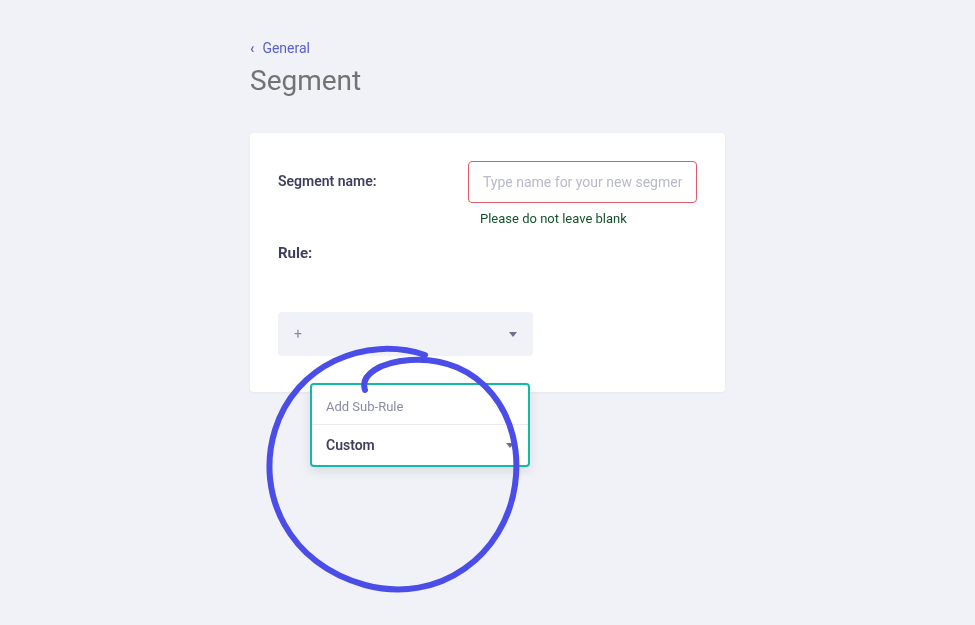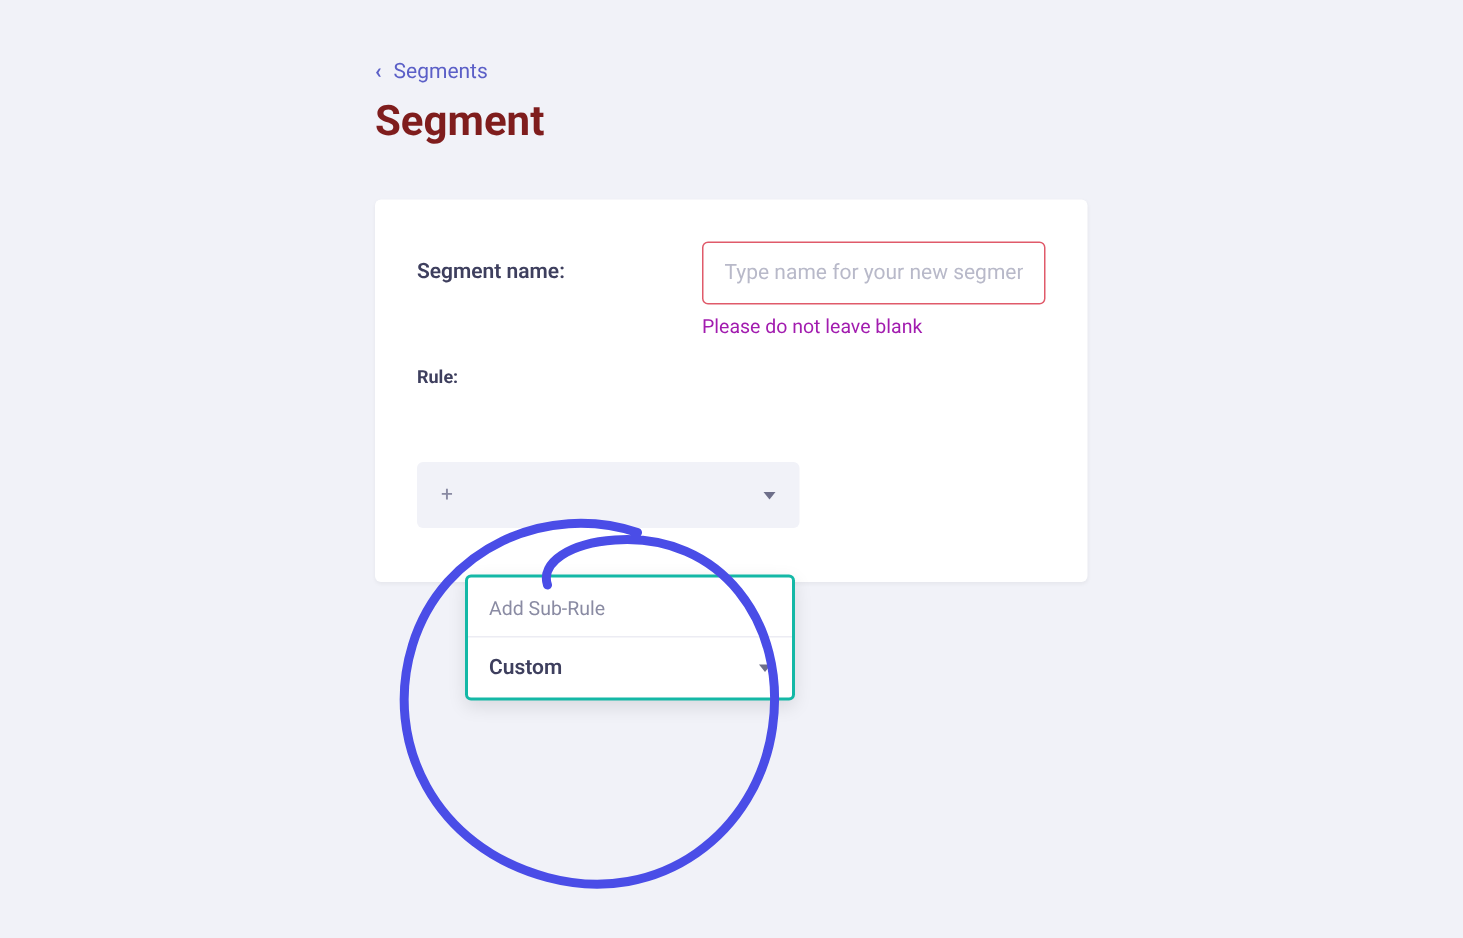--- a/index.html
+++ b/index.html
@@ -31,23 +31,23 @@
     .breadcrumb-chevron {
       color: #5b5fc7;
       font-size: 14px;
       font-weight: bold;
     }
     .breadcrumb-text {
       color: #5b5fc7;
       font-size: 14px;
     }
     .page-title {
-      color: #7f1d1d;
+      color: #737373;
       font-size: 28px;
-      font-weight: 700;
+      font-weight: 400;
       margin-bottom: 36px;
     }
     .card {
       background: #ffffff;
       border-radius: 4px;
       padding: 28px 28px 36px 28px;
       box-shadow: 0 1px 3px rgba(0,0,0,0.05);
     }
     .form-row {
       display: flex;
@@ -70,27 +70,28 @@
       border: 1px solid #e05a6a;
       border-radius: 4px;
       font-size: 14px;
       color: #3e3f5e;
       outline: none;
     }
     .form-input::placeholder {
       color: #b8b9c9;
     }
     .error-text {
-      color: #a21caf;
+      color: #14532d;
       font-size: 13px;
       margin-top: 8px;
+      margin-left: 12px;
     }
     .rule-label {
       color: #3e3f5e;
-      font-size: 12px;
+      font-size: 15px;
       font-weight: 700;
       margin-top: 18px;
       margin-bottom: 50px;
     }
     .rule-dropdown {
       background: #f1f2f8;
       border-radius: 4px;
       padding: 14px 16px;
       display: flex;
       align-items: center;
@@ -147,21 +148,21 @@
       pointer-events: none;
       z-index: 20;
     }
   </style>
 </head>
 <body>
 
 <div class="container">
   <div class="breadcrumb">
     <span class="breadcrumb-chevron">‹</span>
-    <span class="breadcrumb-text">Segments</span>
+    <span class="breadcrumb-text">General</span>
   </div>
 
   <h1 class="page-title">Segment</h1>
 
   <div class="card">
     <div class="form-row">
       <div class="form-label">Segment name:</div>
       <div class="form-input-wrapper">
         <input type="text" class="form-input" placeholder="Type name for your new segment" style="">
         <div class="error-text">Please do not leave blank</div>

